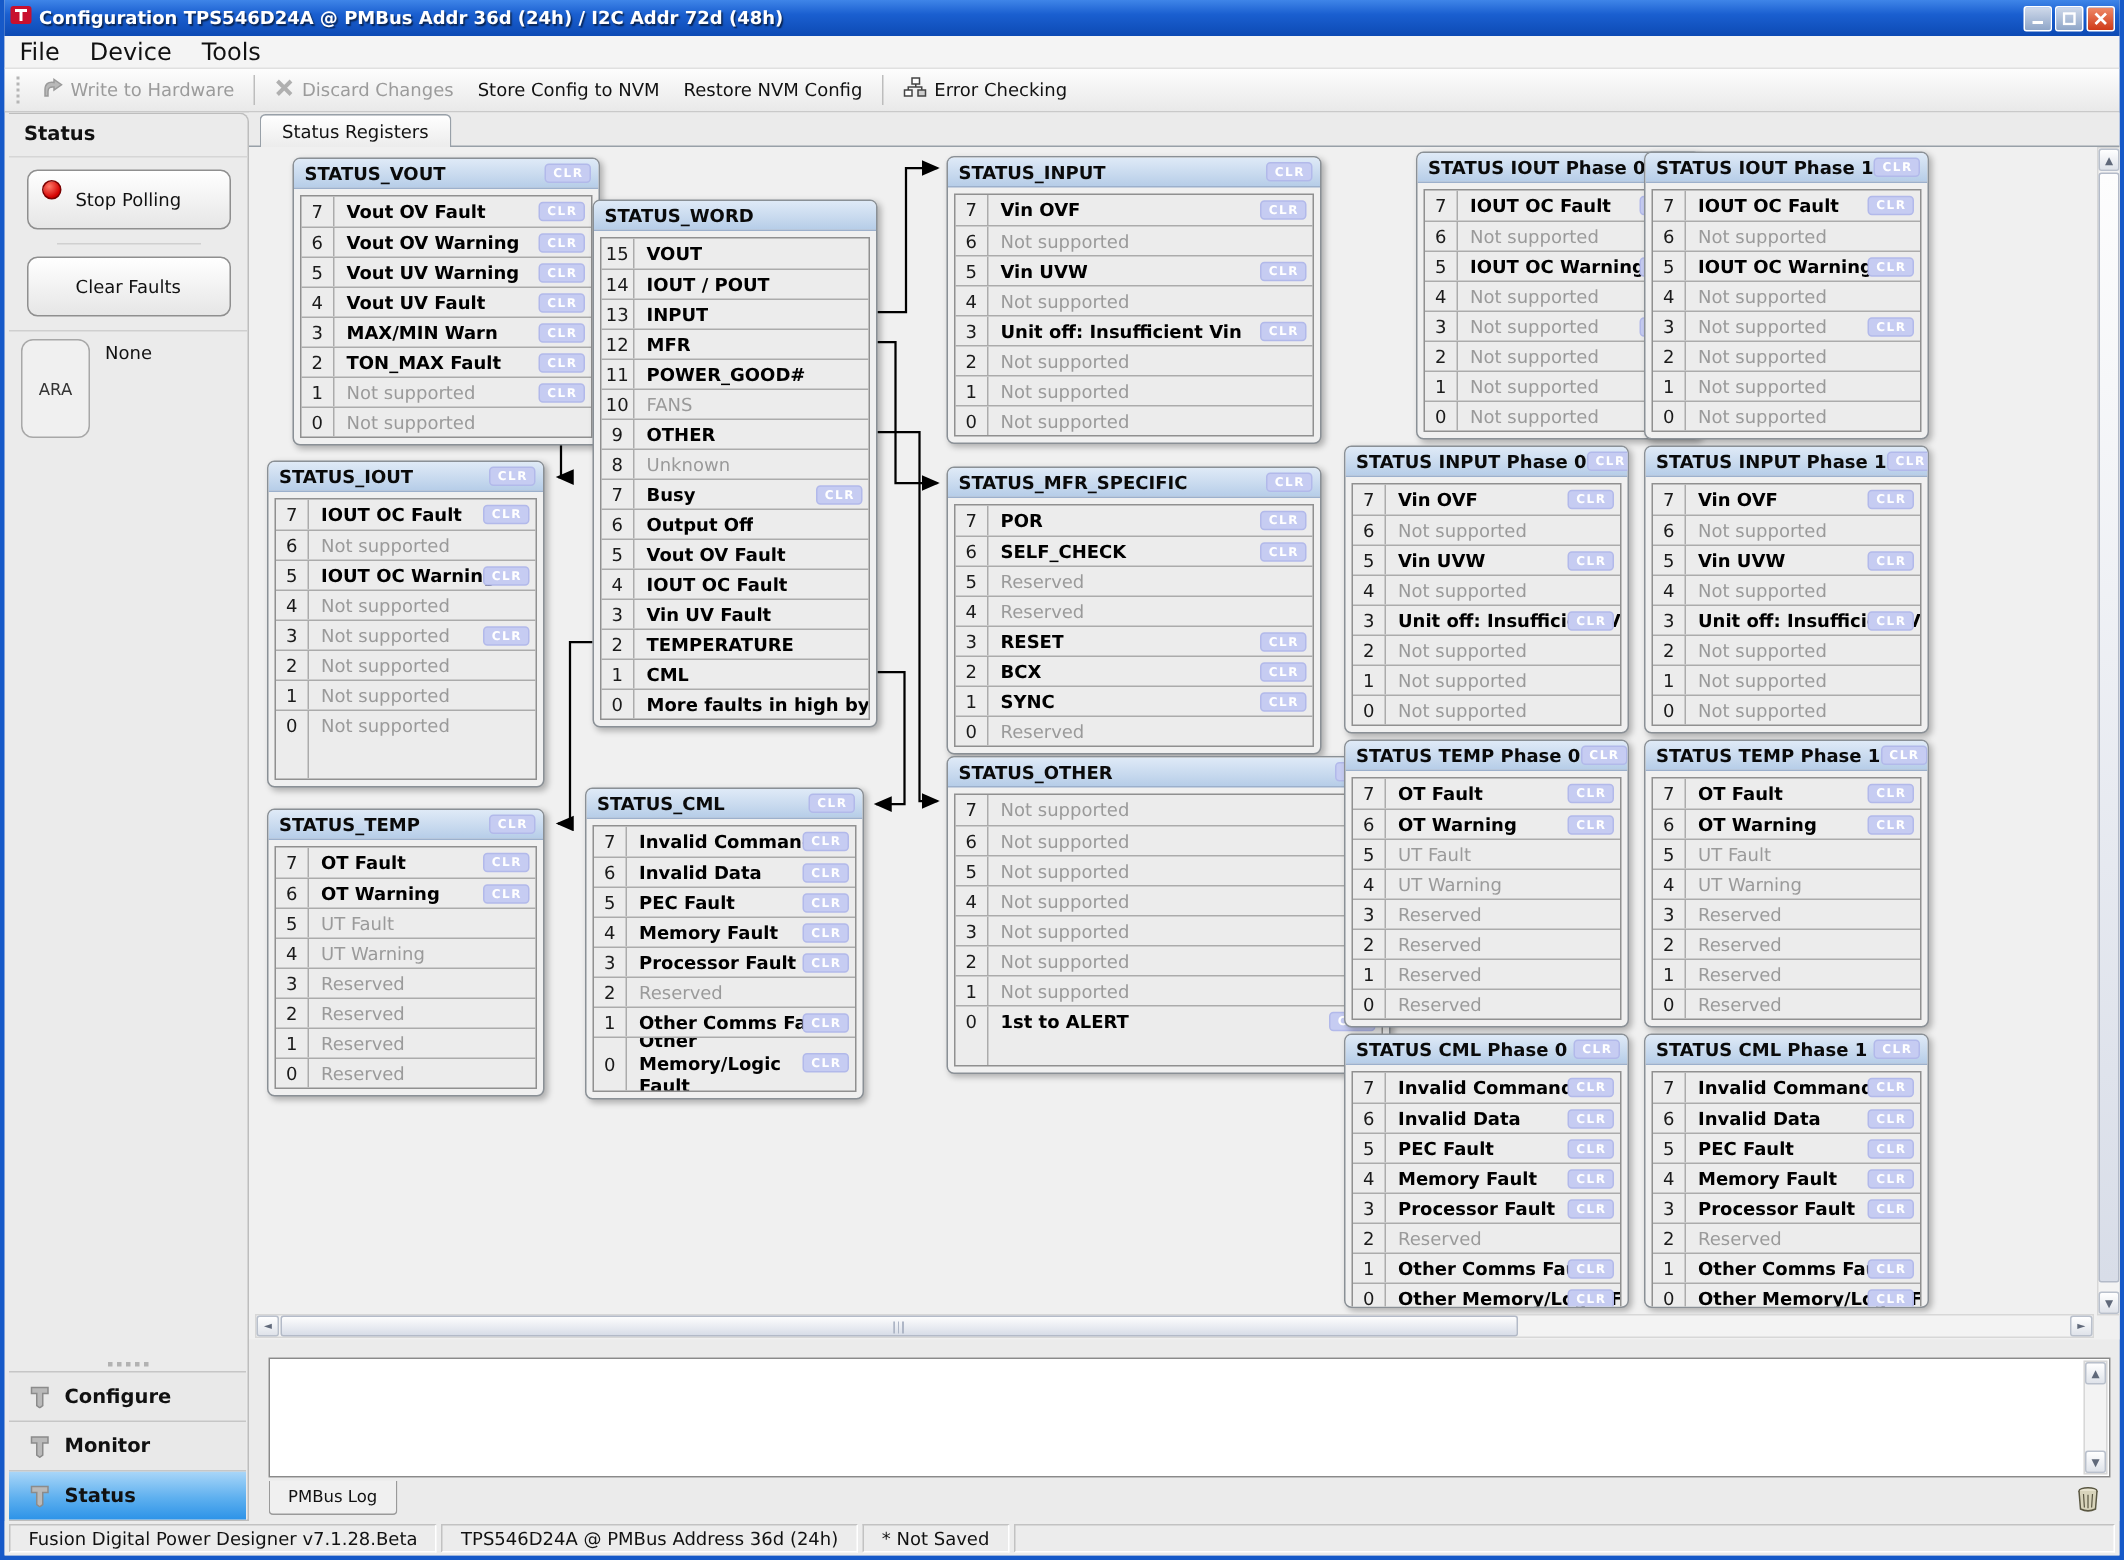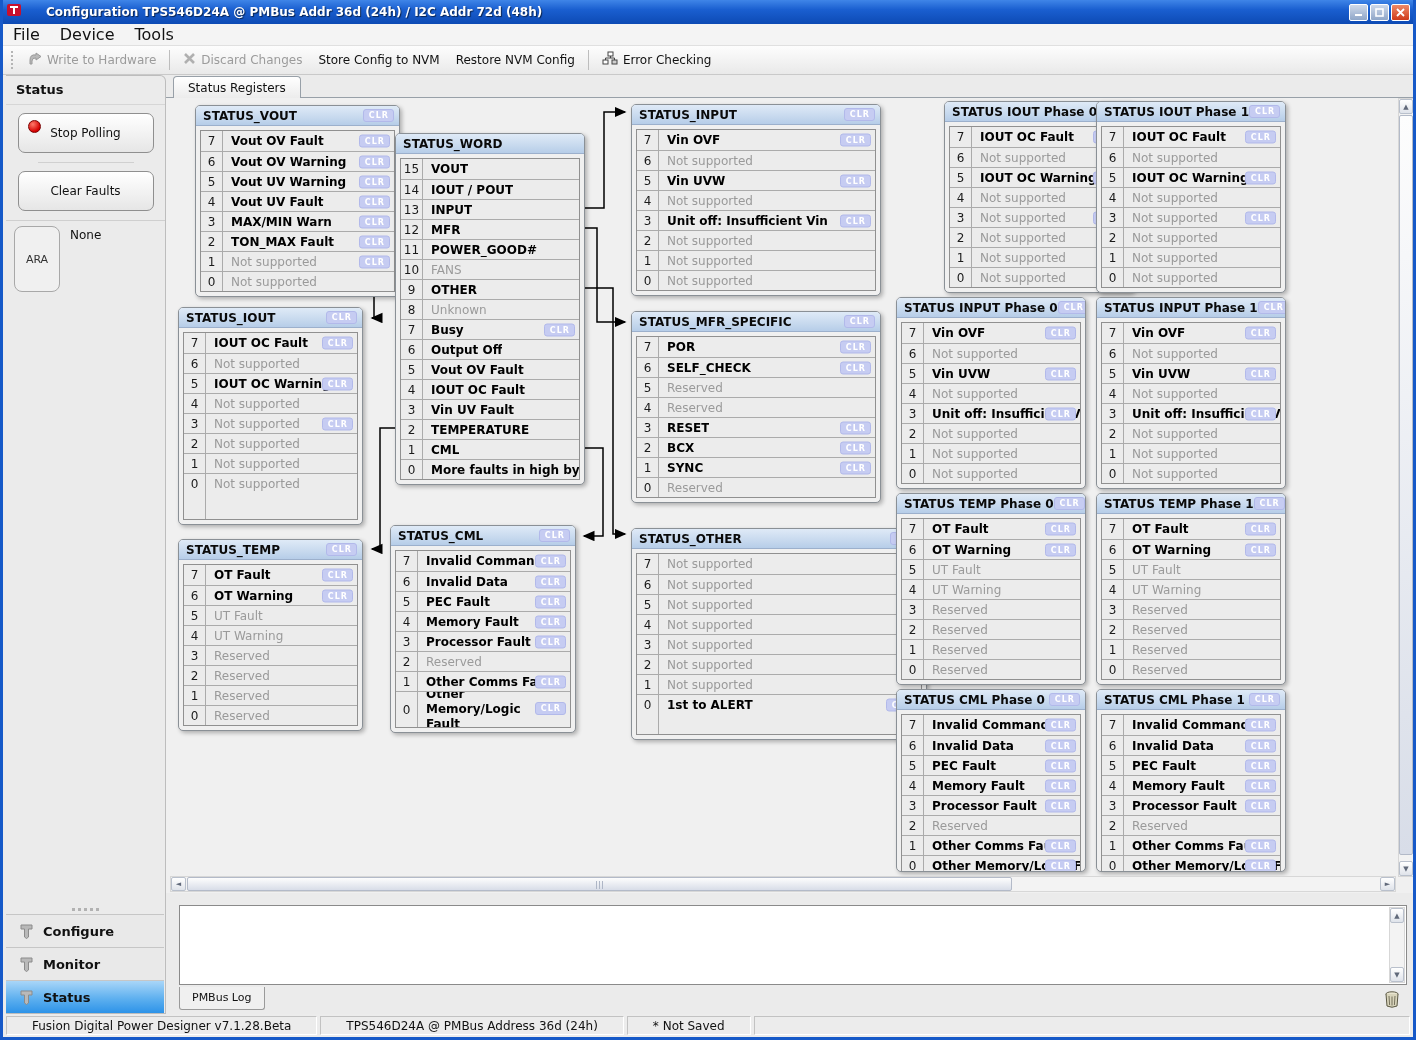--- a/index.html
+++ b/index.html
@@ -4,21 +4,21 @@
 <style>
   * { box-sizing: border-box; margin: 0; padding: 0; }
   body { font-family: "DejaVu Sans", "Liberation Sans", sans-serif; background:#555; }
   #window { position:relative; width:1416px; height:1040px; background:#ebebeb;
             border-left:3px solid #1659c8; border-right:3px solid #1659c8; border-bottom:3px solid #1659c8; overflow:hidden; }
 
   
   .titlebar { position:absolute; left:-3px; top:0; width:1416px; height:24px;
               background:linear-gradient(180deg,#3f85e8 0%,#1a5fd0 40%,#0d4ab4 100%);
               display:flex; align-items:center; padding:0 6px; }
-  .titlebar .title { color:#fff; font-weight:bold; font-size:12px; text-shadow:1px 1px 1px rgba(0,0,0,.6); margin-left:24px; flex:1;
+  .titlebar .title { color:#fff; font-weight:bold; font-size:12px; text-shadow:1px 1px 1px rgba(0,0,0,.6); margin-left:4px; flex:1;
                      white-space:nowrap; overflow:hidden; }
   .winbtn { width:19px; height:17px; margin-left:2px; border:1px solid #fff; border-radius:2px;
             display:flex; align-items:center; justify-content:center; }
   .winbtn.min, .winbtn.max { background:linear-gradient(180deg,#cfd9ea,#8fa6c8); }
   .winbtn.close { background:linear-gradient(180deg,#ef8a68,#cf3a18); }
   .winbtn svg { display:block; }
 
   
   .menubar { position:absolute; left:0; top:24px; width:1410px; height:22px; background:#f4f4f4;
              display:flex; align-items:center; font-size:16px; border-bottom:1px solid #e0e0e0; }
@@ -95,21 +95,21 @@
   
   .logarea { position:absolute; left:8px; top:828px; width:1238px; height:110px; }
   .logbox { position:absolute; left:5px; top:2px; width:1228px; height:80px; background:#fff; border:1px solid #8a8a8a; }
   .logtab { position:absolute; left:5px; top:84px; height:23px; padding:4px 12px; font-size:11px; color:#111;
             background:#f0f0f0; border:1px solid #9a9a9a; border-top:none; border-radius:0 0 3px 3px; }
   .trash { position:absolute; right:12px; top:88px; }
 
   
   .statusbar { position:absolute; left:0; top:1014px; width:1410px; height:23px; background:#ececec;
                display:flex; align-items:stretch; gap:3px; padding:2px 3px; font-size:12px; color:#111; }
-  .scell { border:1px solid; border-color:#c2c2c2 #ffffff #ffffff #c2c2c2; padding:2px 25px; white-space:nowrap;
+  .scell { border:1px solid; border-color:#c2c2c2 #ffffff #ffffff #c2c2c2; padding:2px 12px; white-space:nowrap;
            display:flex; align-items:center; }
   .scell.fill { flex:1; }
 </style>
 </head>
 <body>
 
 <div id="window">
 
   <div class="titlebar">
     <span><svg width="16" height="16" viewBox="0 0 16 16">
@@ -575,21 +575,21 @@
                 <div class="bit">1</div>
                 <div class="lbl on">SYNC</div>
                 <span class="clr">CLR</span>
               </div>
               <div class="prow">
                 <div class="bit">0</div>
                 <div class="lbl off">Reserved</div>
               </div>
             </div>
           </div>
-          <div class="panel" style="left: 465px; top: 430px; width: 296px;">
+          <div class="panel" style="left: 465px; top: 406px; width: 296px;">
             <div class="phead">
               <span class="ptitle">STATUS_OTHER</span>
               <span class="clr">CLR</span>
             </div>
             <div class="pbody">
               <div class="prow">
                 <div class="bit">7</div>
                 <div class="lbl off">Not supported</div>
               </div>
               <div class="prow">

